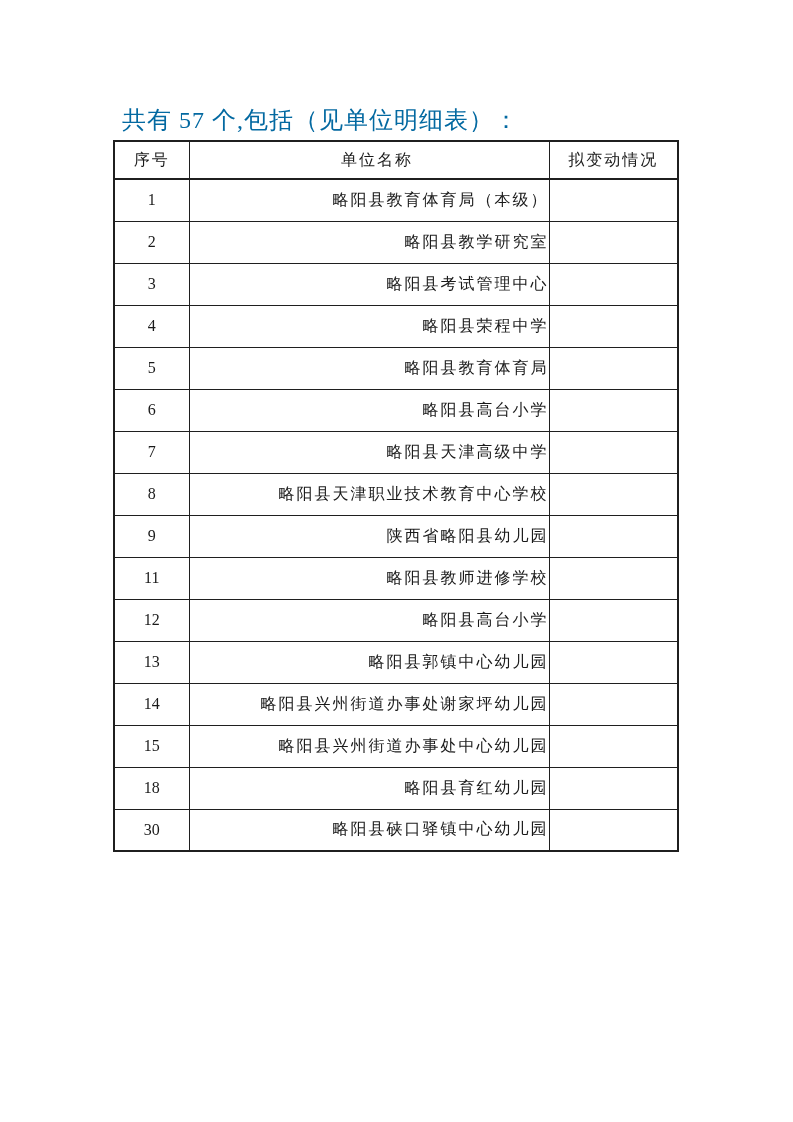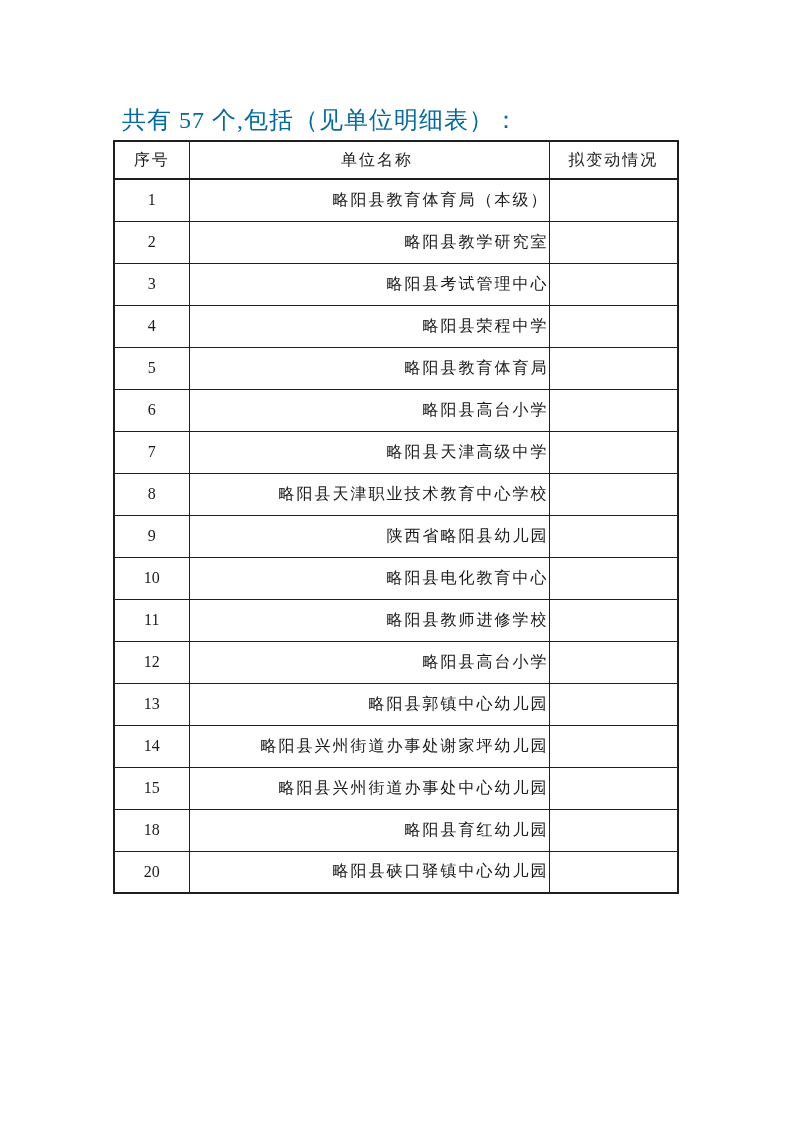--- a/index.html
+++ b/index.html
@@ -107,25 +107,20 @@
           <td class="col-no">8</td>
           <td class="col-name">略阳县天津职业技术教育中心学校</td>
           <td class="col-change"></td>
         </tr>
         <tr>
           <td class="col-no">9</td>
           <td class="col-name">陕西省略阳县幼儿园</td>
           <td class="col-change"></td>
         </tr>
         <tr>
-          <td class="col-no">10</td>
-          <td class="col-name">略阳县电化教育中心</td>
-          <td class="col-change"></td>
-        </tr>
-        <tr>
           <td class="col-no">11</td>
           <td class="col-name">略阳县教师进修学校</td>
           <td class="col-change"></td>
         </tr>
         <tr>
           <td class="col-no">12</td>
           <td class="col-name">略阳县高台小学</td>
           <td class="col-change"></td>
         </tr>
         <tr>
@@ -142,19 +137,19 @@
           <td class="col-no">15</td>
           <td class="col-name">略阳县兴州街道办事处中心幼儿园</td>
           <td class="col-change"></td>
         </tr>
         <tr>
           <td class="col-no">18</td>
           <td class="col-name">略阳县育红幼儿园</td>
           <td class="col-change"></td>
         </tr>
         <tr>
-          <td class="col-no">20</td>
+          <td class="col-no">30</td>
           <td class="col-name">略阳县硖口驿镇中心幼儿园</td>
           <td class="col-change"></td>
         </tr>
       </tbody>
   </table>
 </div>
 
 </body></html>

